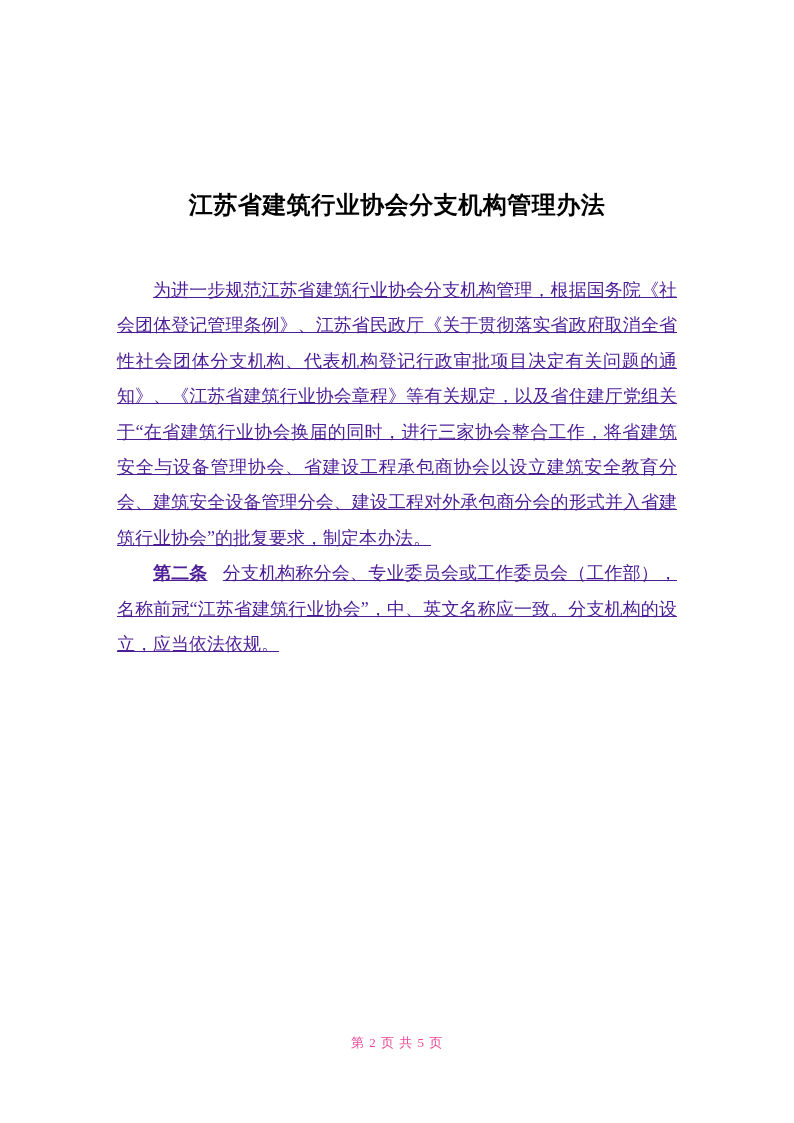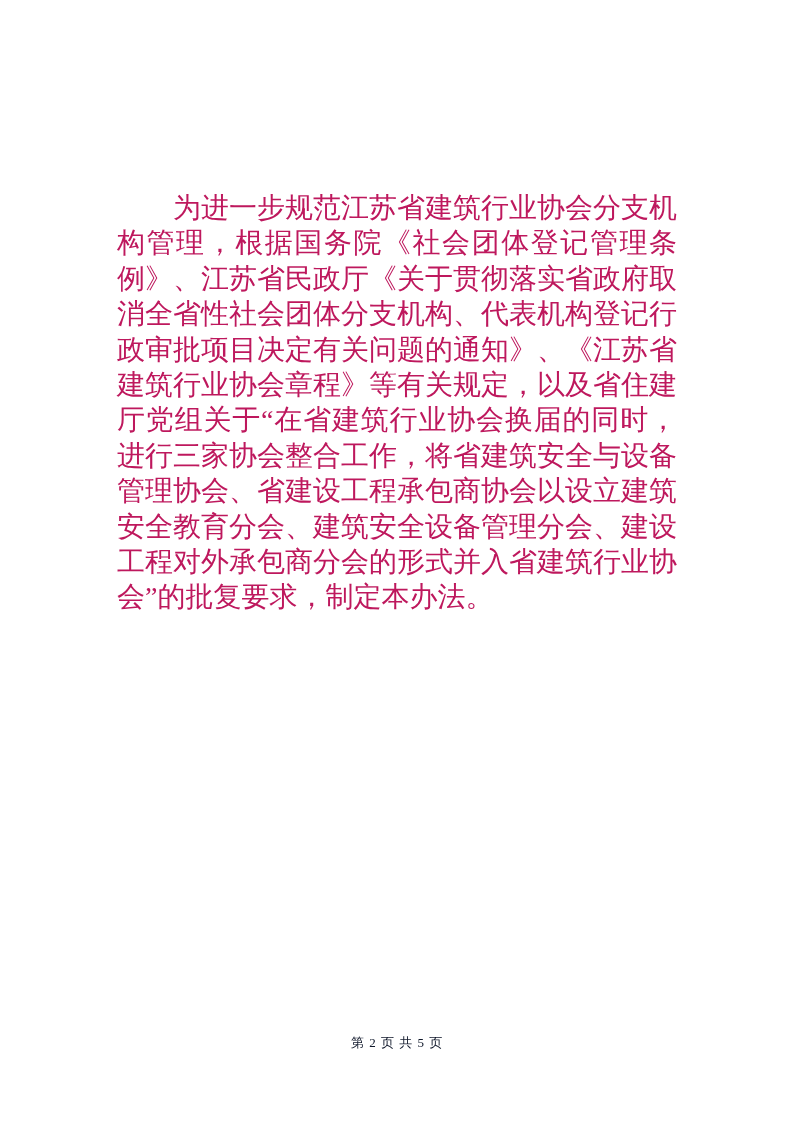--- a/index.html
+++ b/index.html
@@ -26,57 +26,60 @@
     text-align: center;
     font-family: "Liberation Sans", "DejaVu Sans", sans-serif;
     font-weight: bold;
     font-size: 24px;
     line-height: 30px;
     letter-spacing: 0.5px;
     color: #000000;
   }
   p.body-par {
     margin: 0;
-    font-size: 28px;
+    font-size: 18px;
     line-height: 35.4px;
     text-align: justify;
     text-justify: inter-ideograph;
     text-indent: 2em;
     word-break: break-all;
-    color: #be185d;
+    color: #4c1d95;
+    text-decoration: underline;
   }
   .article-label {
     font-weight: bold;
     font-family: "Liberation Sans", "DejaVu Sans", sans-serif;
     margin-right: 0.85em;
   }
   .article-label:empty {
     margin-right: 0;
     display: none;
   }
   .page-footer {
     position: absolute;
     left: 0;
     right: 0;
     top: 1033px;
     text-align: center;
     font-size: 13px;
     line-height: 20px;
     letter-spacing: 1px;
-    color: #0f172a;
+    color: #ec4899;
   }
 </style>
 </head>
 <body>
 
 <div class="page">
   <div class="content">
 
+    <h1 class="doc-title">江苏省建筑行业协会分支机构管理办法</h1>
 
     <p class="body-par"><span>为进一步规范江苏省建筑行业协会分支机构管理，根据国务院《社会团体登记管理条例》、江苏省民政厅《关于贯彻落实省政府取消全省性社会团体分支机构、代表机构登记行政审批项目决定有关问题的通知》、《江苏省建筑行业协会章程》等有关规定，以及省住建厅党组关于“在省建筑行业协会换届的同时，进行三家协会整合工作，将省建筑安全与设备管理协会、省建设工程承包商协会以设立建筑安全教育分会、建筑安全设备管理分会、建设工程对外承包商分会的形式并入省建筑行业协会”的批复要求，制定本办法。</span></p>
 
 
+    <p class="body-par"><span class="article-label">第二条</span><span>分支机构称分会、专业委员会或工作委员会（工作部），名称前冠“江苏省建筑行业协会”，中、英文名称应一致。分支机构的设立，应当依法依规。</span></p>
 
 
   </div>
 
   <div class="page-footer"><span>第 2 页 共 5 页</span></div>
 </div>
 
 </body></html>

